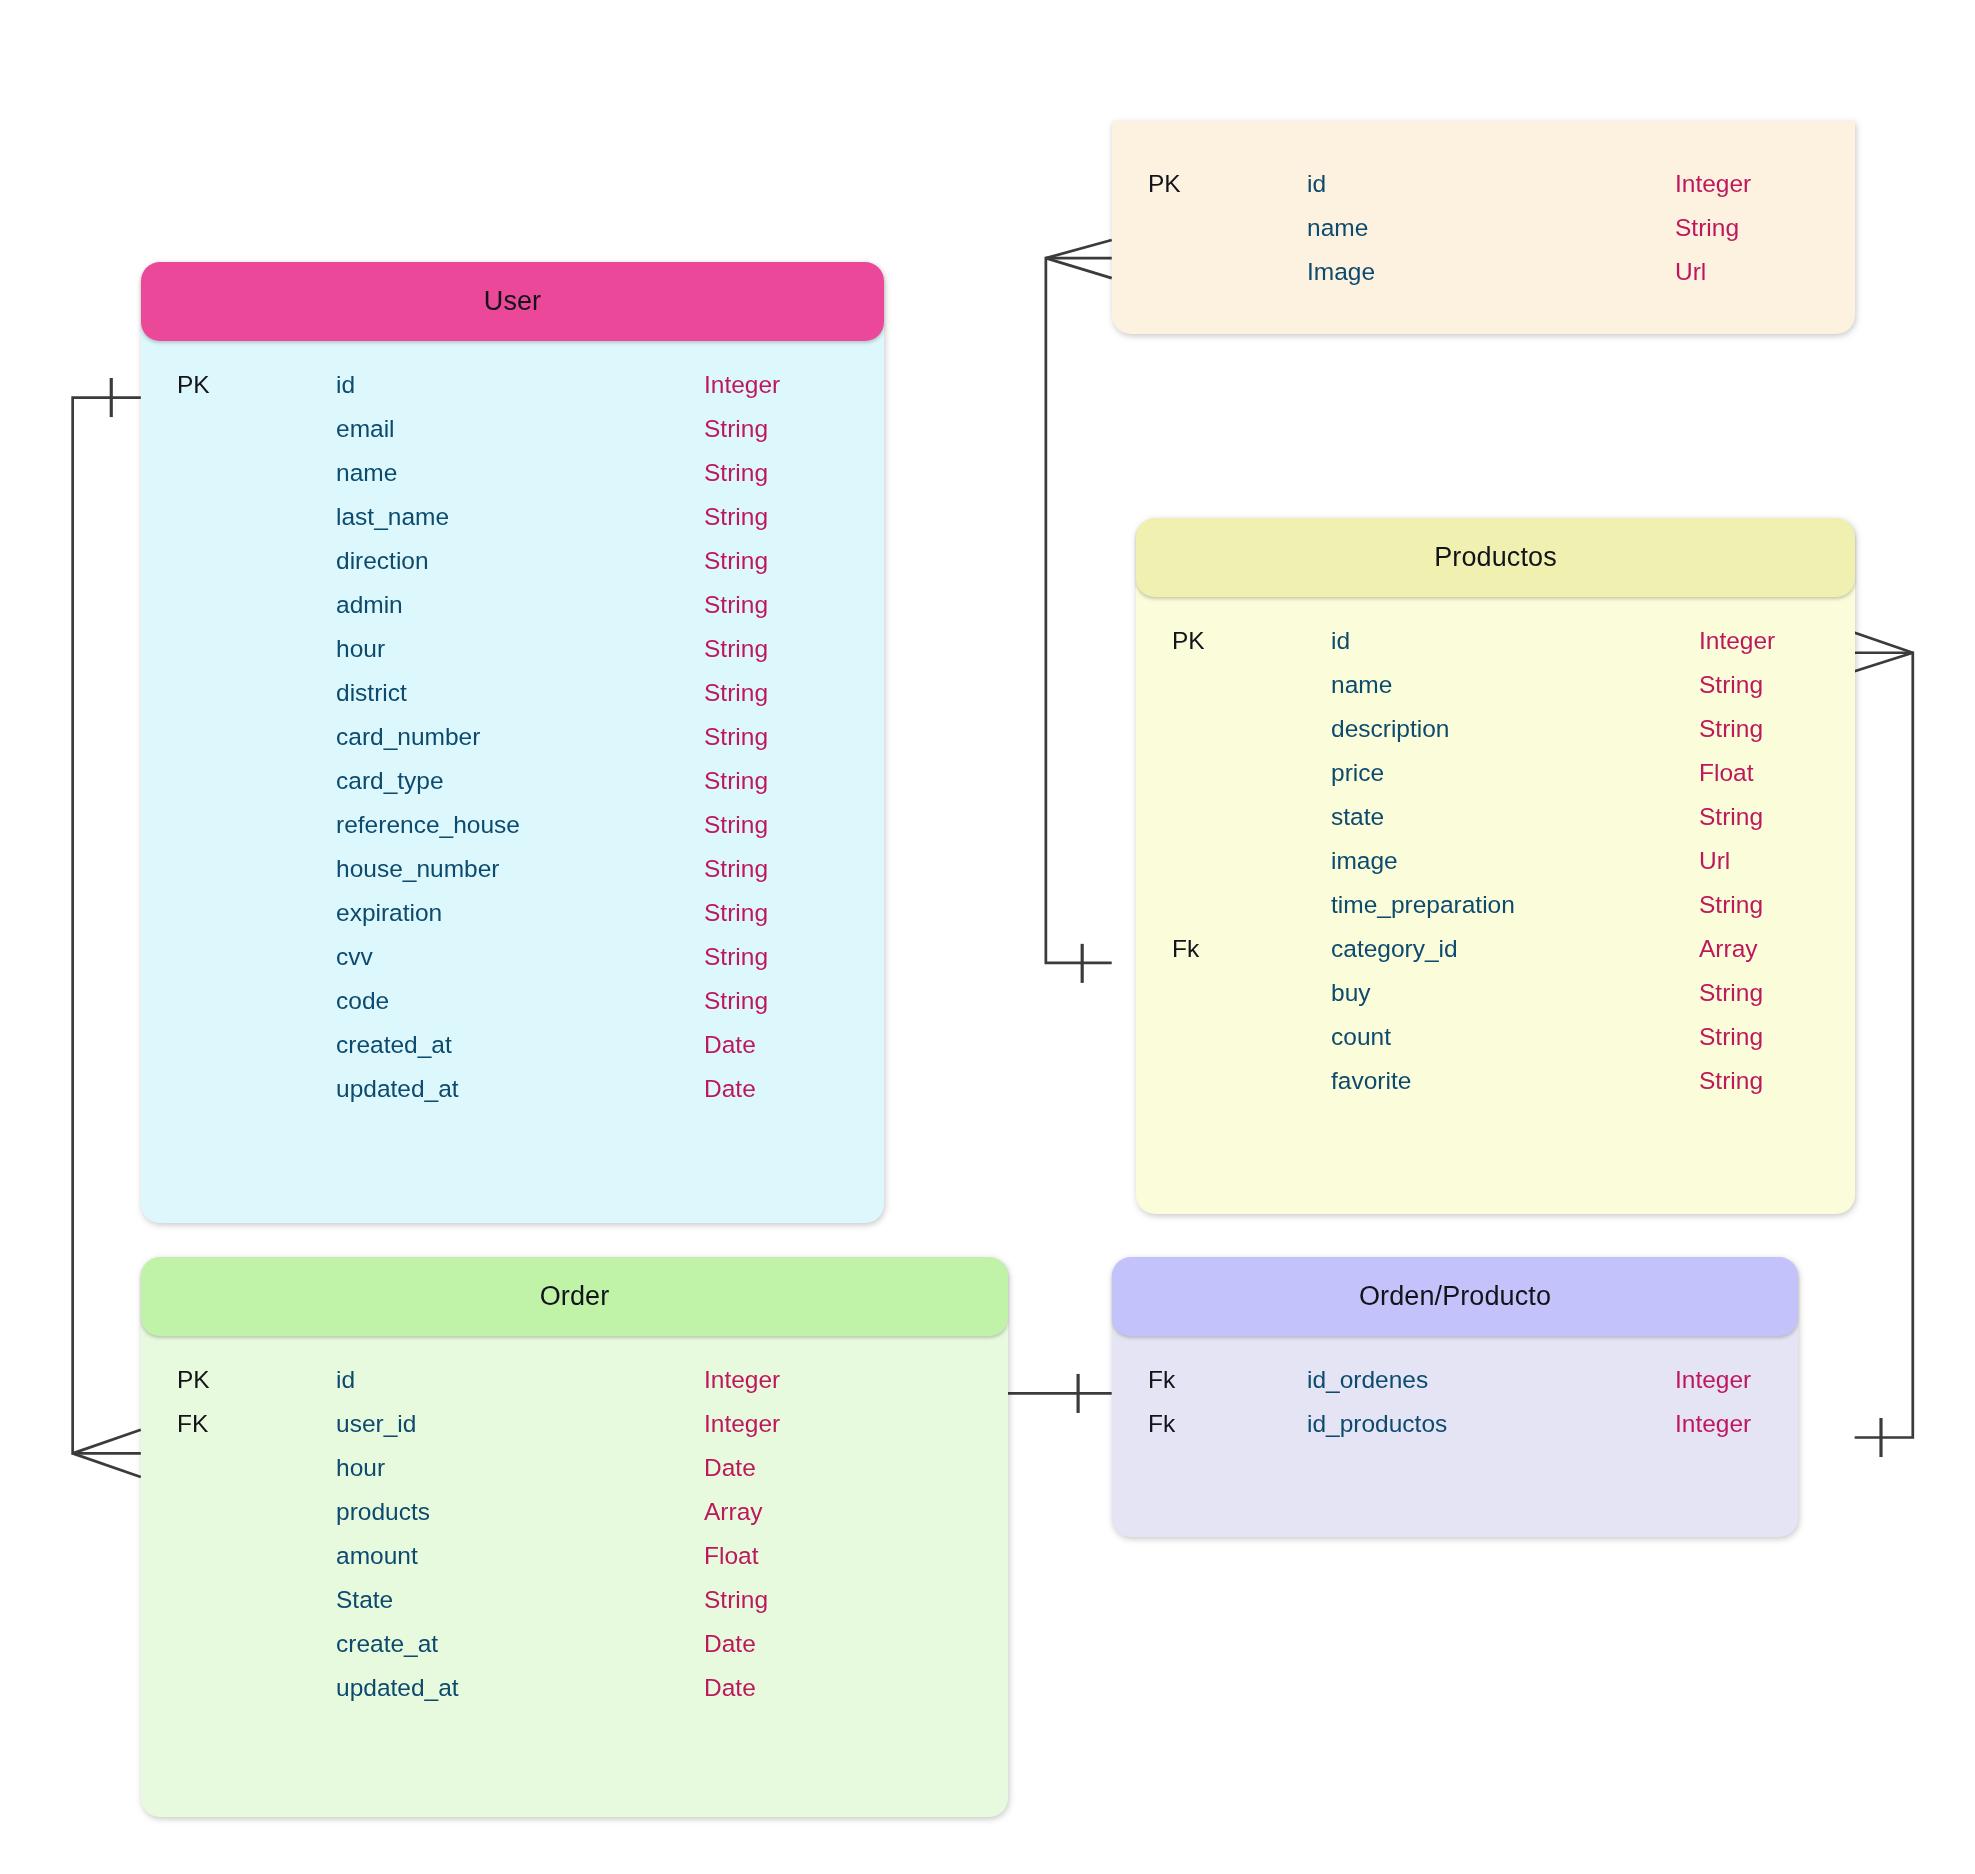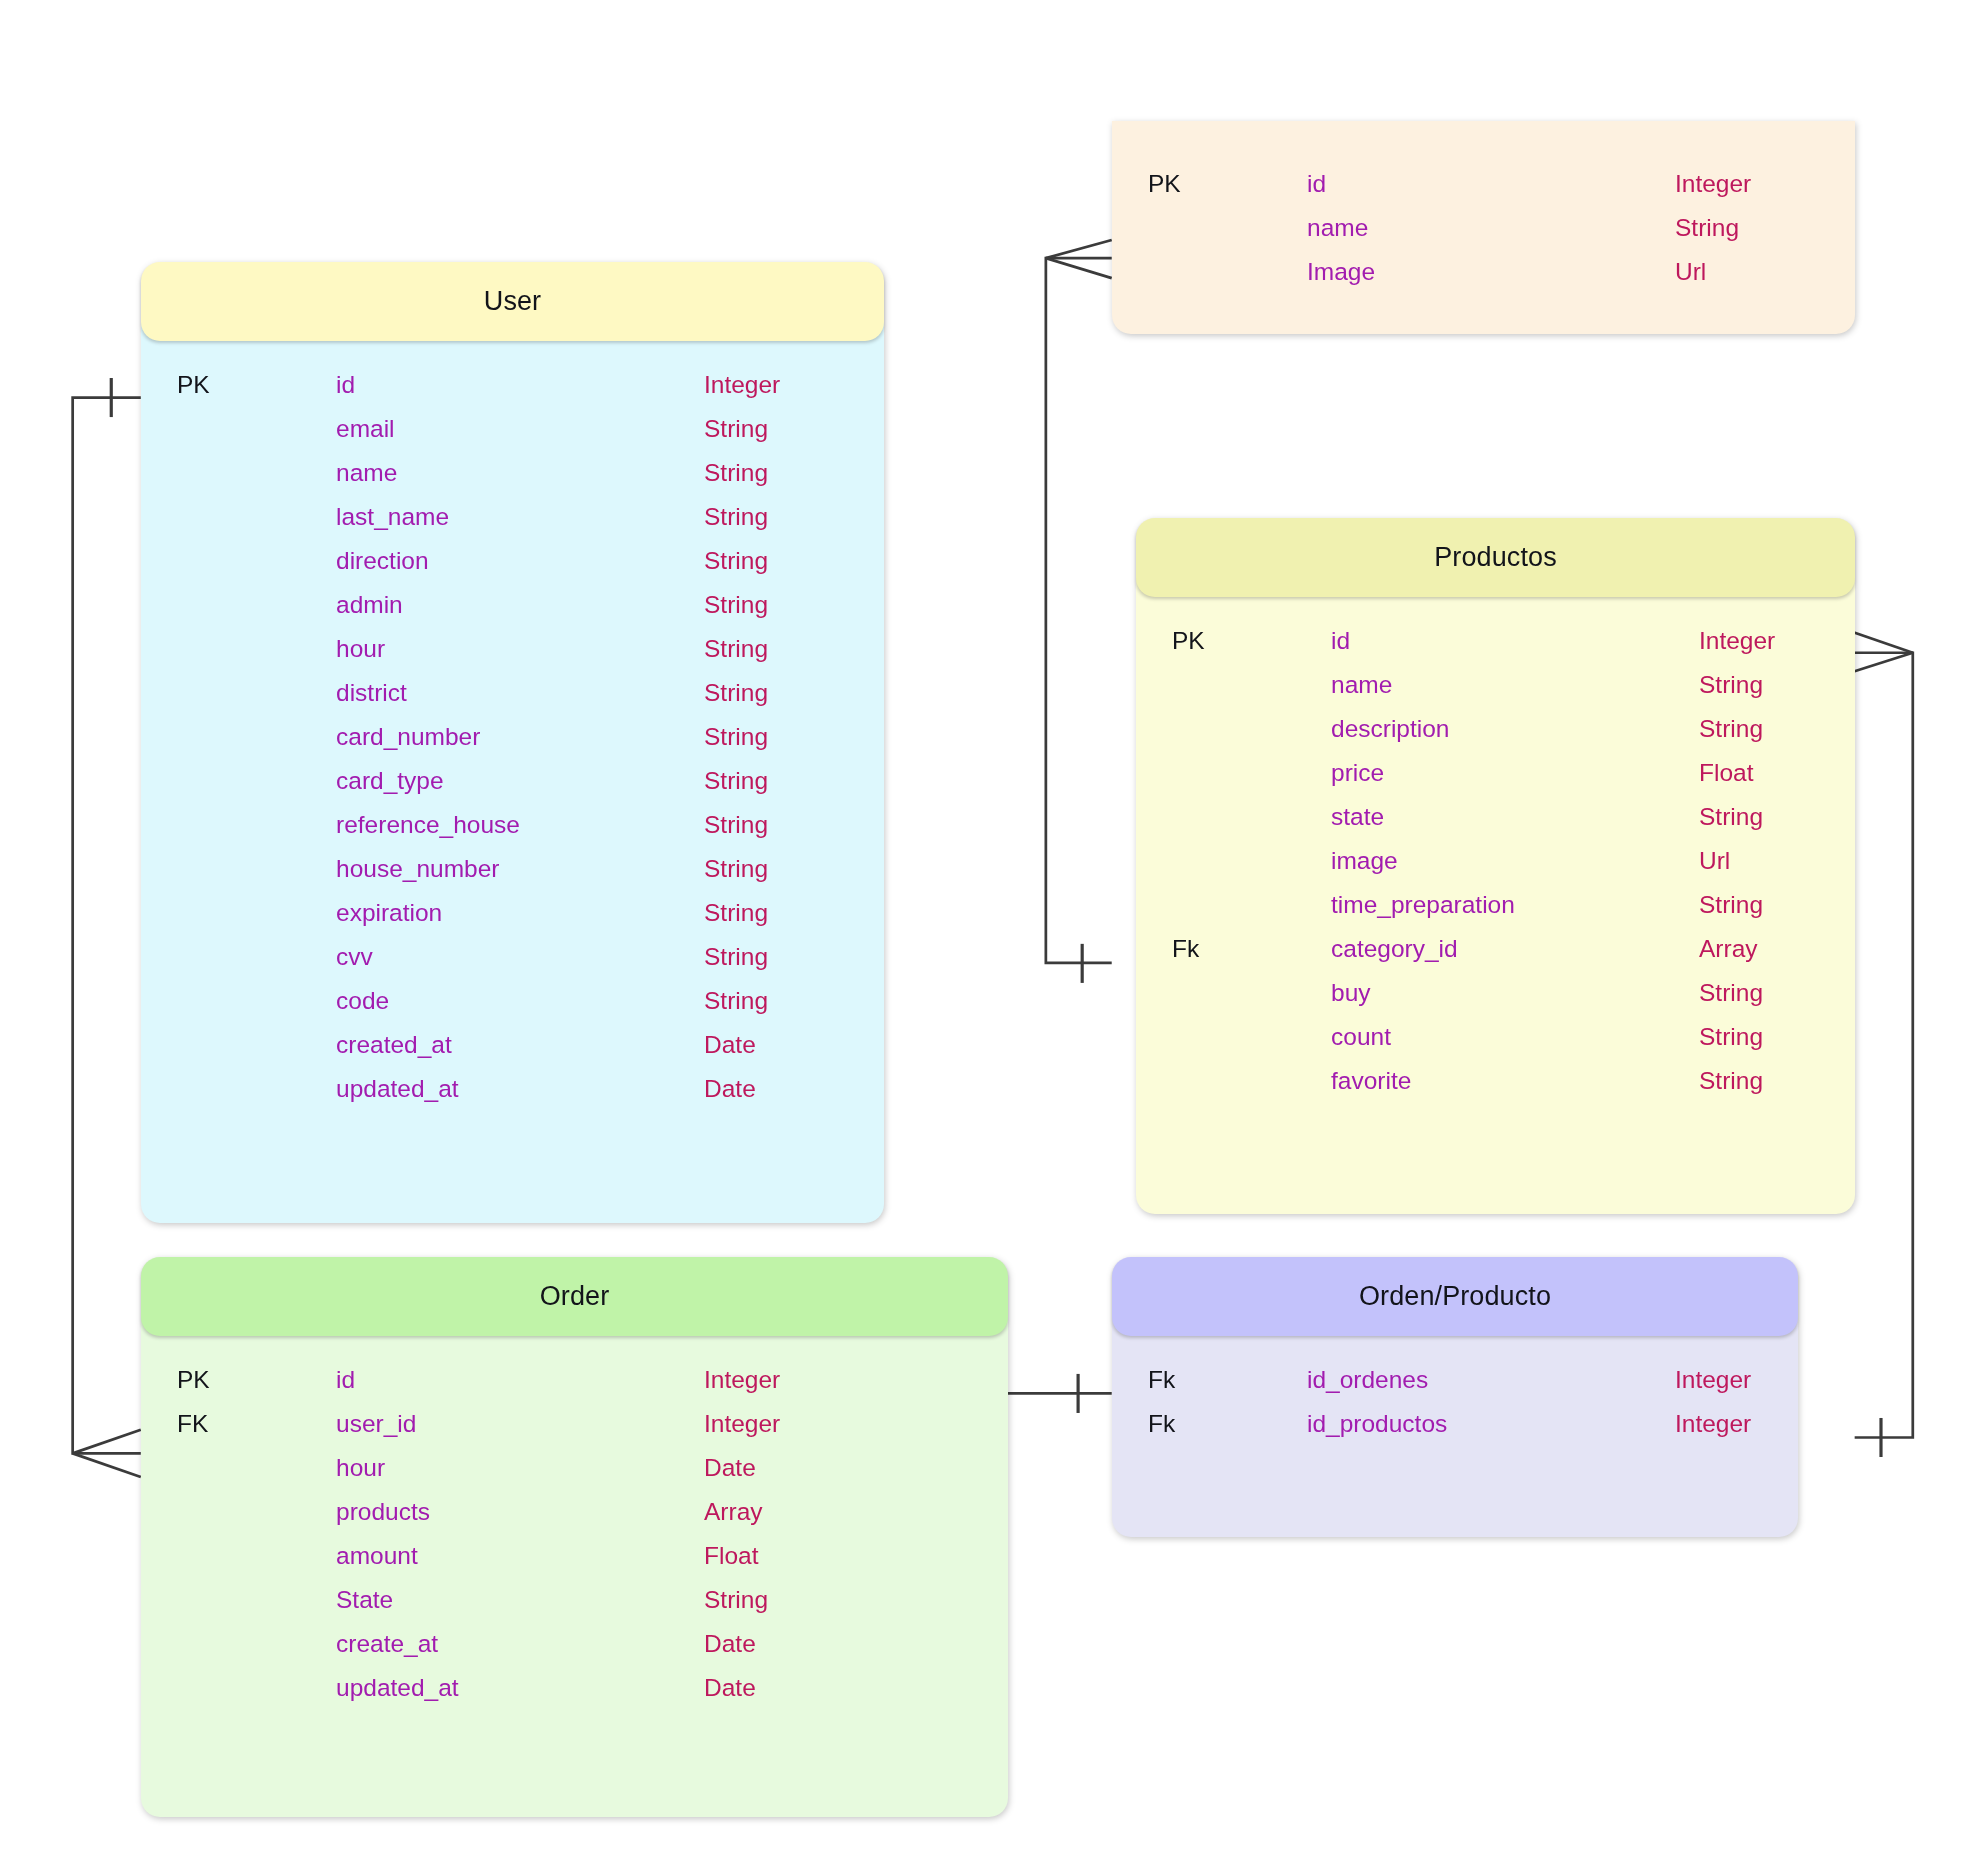--- a/index.html
+++ b/index.html
@@ -72,21 +72,21 @@
     left: 36px;
     width: 104px;
     font-size: 24.5px;
     color: #12141a;
     line-height: 1;
   }
   .col-field {
     position: absolute;
     left: 195px;
     font-size: 24.5px;
-    color: #a21caf;
+    color: #0c4a6e;
     line-height: 1;
   }
   .col-type {
     position: absolute;
     left: 563px;
     font-size: 24.5px;
     color: #be185d;
     line-height: 1;
   }
   
@@ -143,21 +143,21 @@
         <path d="M 4212 1437 L 4070 1388" stroke-width="6"></path>
         <path d="M 4212 1437 L 4070 1482" stroke-width="6"></path>
 
         <path d="M 4142 3122 L 4142 3208" stroke-width="7"></path>
       </g>
 
     </g>
   </svg>
 
   <div class="entity" id="ent-user">
-    <div class="entity-header" style="background: #fef9c3;">
+    <div class="entity-header" style="background: #ec4899;">
       <span class="entity-title">User</span>
     </div>
     <div class="entity-body" style="background: rgb(221, 248, 253);">
       <div class="rows">
           <div class="row">
             <span class="col-key">PK</span>
             <span class="col-field">id</span>
             <span class="col-type">Integer</span>
           </div>
           <div class="row">

